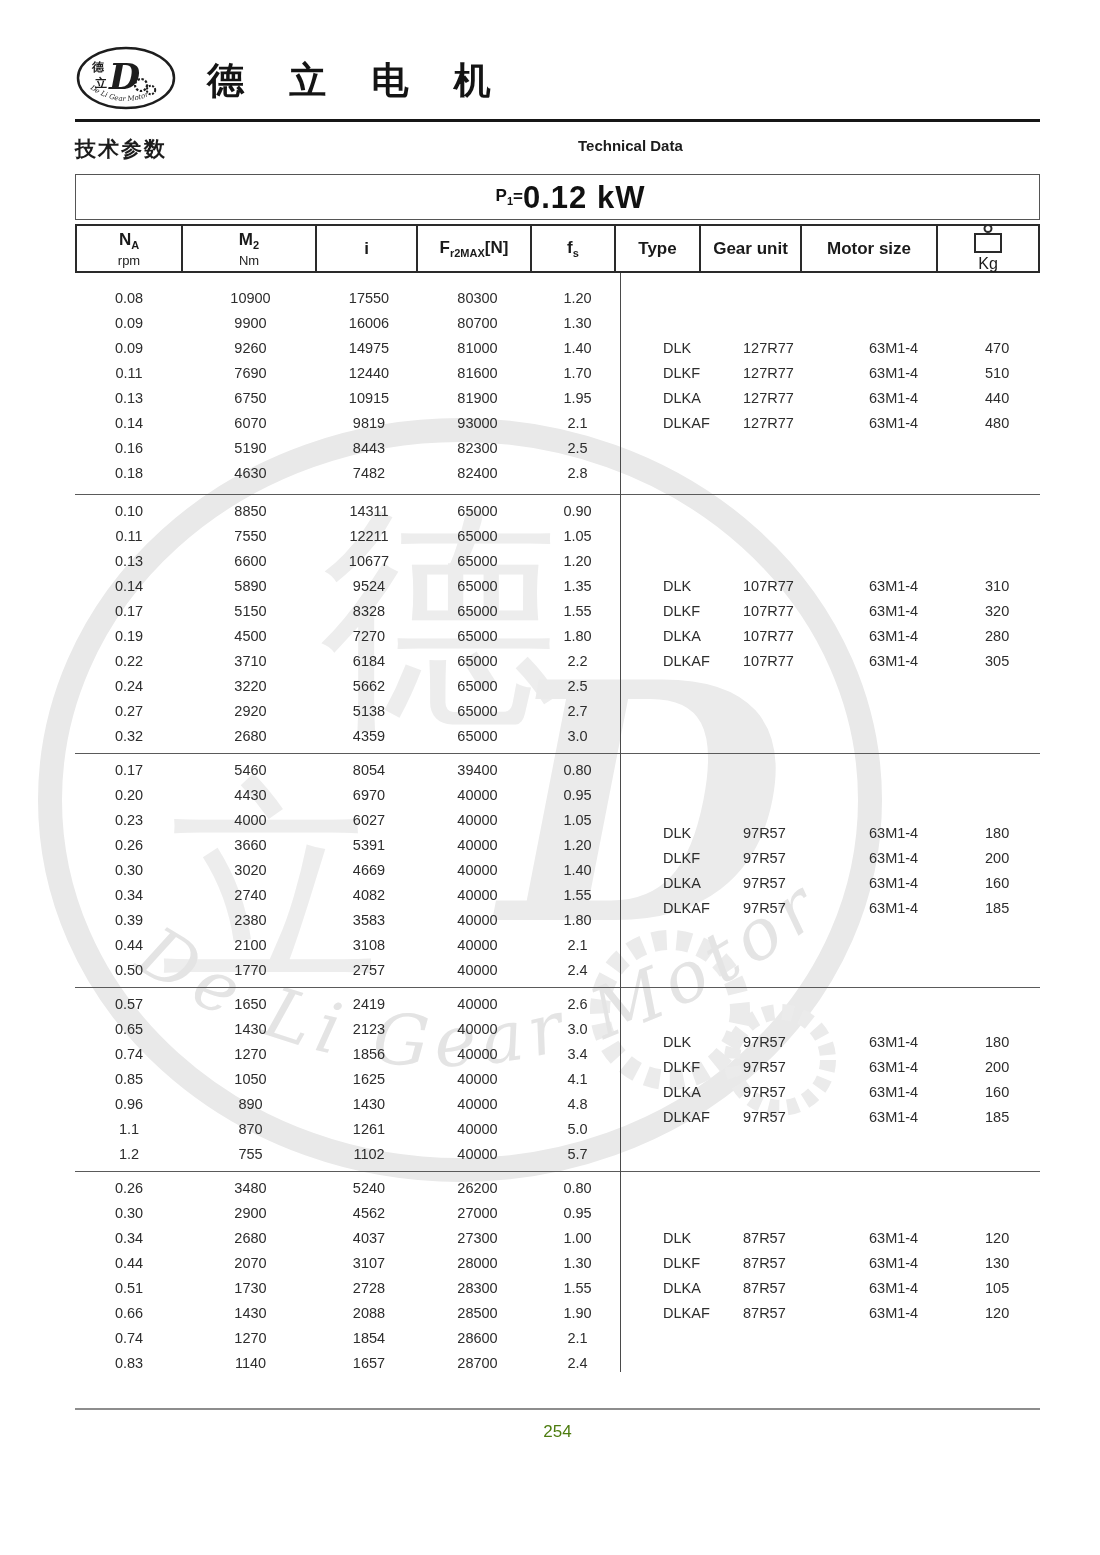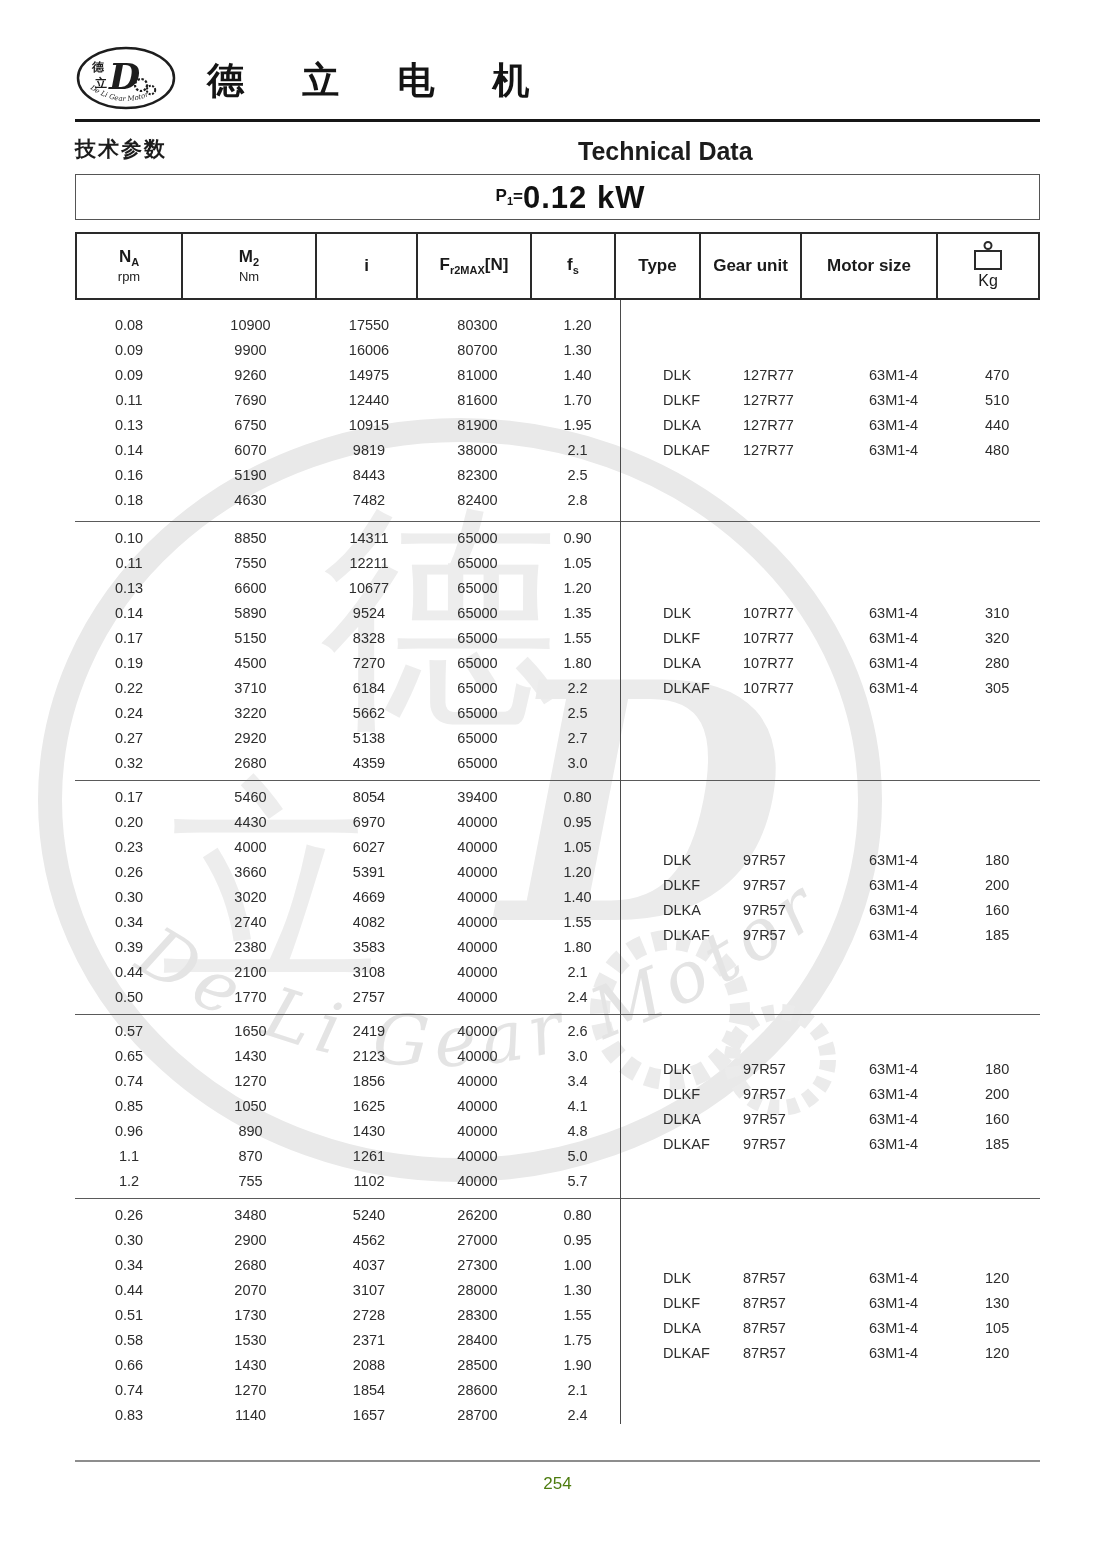--- a/index.html
+++ b/index.html
@@ -3,39 +3,39 @@
 <meta charset="utf-8">
 <style>
   html,body{margin:0;padding:0;background:#ffffff;}
   .page{position:relative;width:1100px;height:1555px;background:#ffffff;overflow:hidden;
         font-family:"Liberation Sans",sans-serif;color:#2b2b2b;}
   .watermark{position:absolute;left:30px;top:400px;z-index:0;pointer-events:none;}
   .content{position:relative;z-index:1;padding:46px 0 0 75px;width:965px;}
 
   
   .brand-row{display:flex;align-items:center;gap:30px;height:70px;}
-  .brand-name{font-family:Liberation Mono, monospace;font-weight:bold;
+  .brand-name{font-family:Liberation Serif, serif;font-weight:bold;
               font-size:37px;letter-spacing:18px;color:#141414;white-space:nowrap;}
   .header-rule{width:965px;height:3px;background:#161616;margin-top:3px;}
 
   
   .section-row{position:relative;margin-top:13px;height:30px;}
   .sec-zh{position:absolute;left:0;top:0;font-size:21px;font-weight:bold;letter-spacing:2px;color:#1c1c1c;}
-  .sec-en{position:absolute;left:503px;top:2px;font-size:25px;font-weight:bold;color:#1c1c1c;}
+  .sec-en{position:absolute;left:503px;top:2px;font-size:15px;font-weight:bold;color:#1c1c1c;}
 
   
   .power-box{margin-top:9px;width:963px;height:44px;border:1px solid #555;
              display:flex;align-items:center;justify-content:center;background:transparent;}
   .power-label{font-size:17px;font-weight:bold;color:#111;margin-left:26px;}
   .power-label sub{font-size:11px;}
   .power-eq{font-size:17px;font-weight:bold;color:#111;}
   .power-value{font-size:31px;font-weight:bold;color:#111;letter-spacing:1px;line-height:1;}
 
   
-  .table-header{margin-top:12px;width:965px;height:68px;border:2px solid #2a2a2a;box-sizing:border-box;
+  .table-header{margin-top:4px;width:965px;height:49px;border:2px solid #2a2a2a;box-sizing:border-box;
                 display:grid;grid-template-columns:106px 134px 101px 114px 84px 85px 101px 136px auto;}
   .th{border-right:2px solid #2a2a2a;display:flex;flex-direction:column;align-items:center;
       justify-content:center;text-align:center;box-sizing:border-box;}
   .th:last-child{border-right:none;}
   .th-main{font-size:17px;font-weight:bold;line-height:1.05;color:#1a1a1a;}
   .th-main sub{font-size:11px;}
   .th-unit{font-size:13px;margin-top:1px;color:#222;}
   .th-kg{font-weight:normal;font-size:16px;margin-top:3px;}
   .kg-icon{width:24px;height:16px;border:2px solid #2a2a2a;position:relative;margin-top:7px;background:#fff;}
   .kg-icon::before{content:"";position:absolute;width:5px;height:5px;border:2px solid #2a2a2a;
@@ -181,21 +181,21 @@
                 <span class="dcell">0.13</span>
                 <span class="dcell">6750</span>
                 <span class="dcell">10915</span>
                 <span class="dcell">81900</span>
                 <span class="dcell">1.95</span>
               </div>
               <div class="drow">
                 <span class="dcell">0.14</span>
                 <span class="dcell">6070</span>
                 <span class="dcell">9819</span>
-                <span class="dcell">38000</span>
+                <span class="dcell">93000</span>
                 <span class="dcell">2.1</span>
               </div>
               <div class="drow">
                 <span class="dcell">0.16</span>
                 <span class="dcell">5190</span>
                 <span class="dcell">8443</span>
                 <span class="dcell">82300</span>
                 <span class="dcell">2.5</span>
               </div>
               <div class="drow">
@@ -536,27 +536,20 @@
                 <span class="dcell">1.30</span>
               </div>
               <div class="drow">
                 <span class="dcell">0.51</span>
                 <span class="dcell">1730</span>
                 <span class="dcell">2728</span>
                 <span class="dcell">28300</span>
                 <span class="dcell">1.55</span>
               </div>
               <div class="drow">
-                <span class="dcell">0.58</span>
-                <span class="dcell">1530</span>
-                <span class="dcell">2371</span>
-                <span class="dcell">28400</span>
-                <span class="dcell">1.75</span>
-              </div>
-              <div class="drow">
                 <span class="dcell">0.66</span>
                 <span class="dcell">1430</span>
                 <span class="dcell">2088</span>
                 <span class="dcell">28500</span>
                 <span class="dcell">1.90</span>
               </div>
               <div class="drow">
                 <span class="dcell">0.74</span>
                 <span class="dcell">1270</span>
                 <span class="dcell">1854</span>

